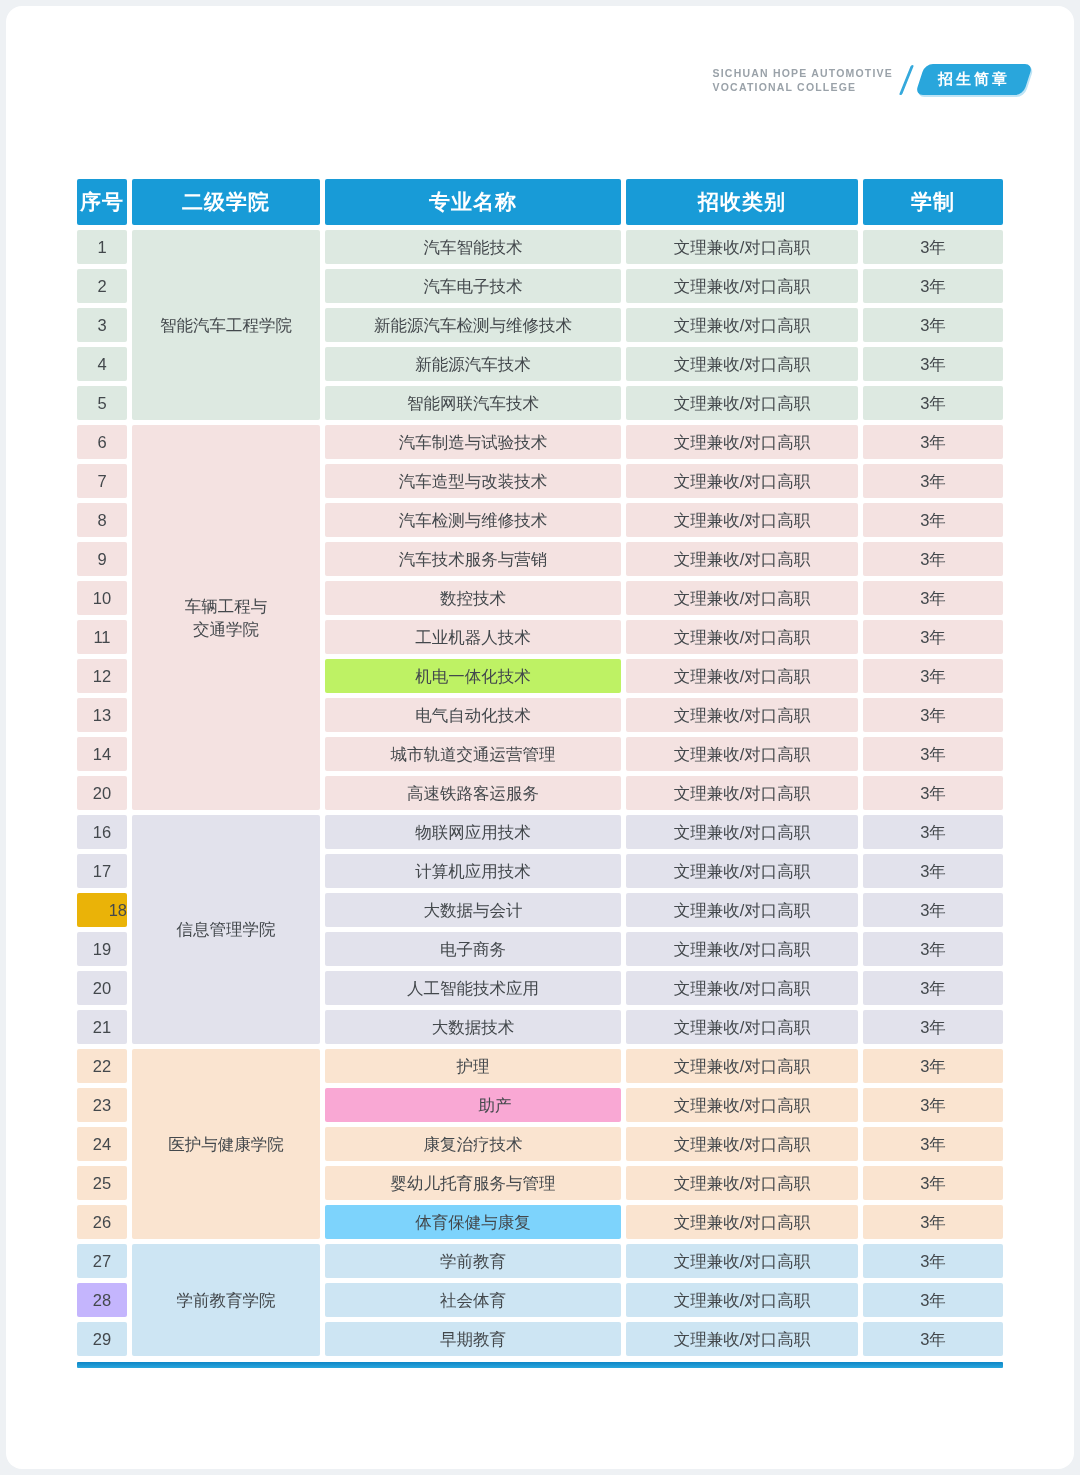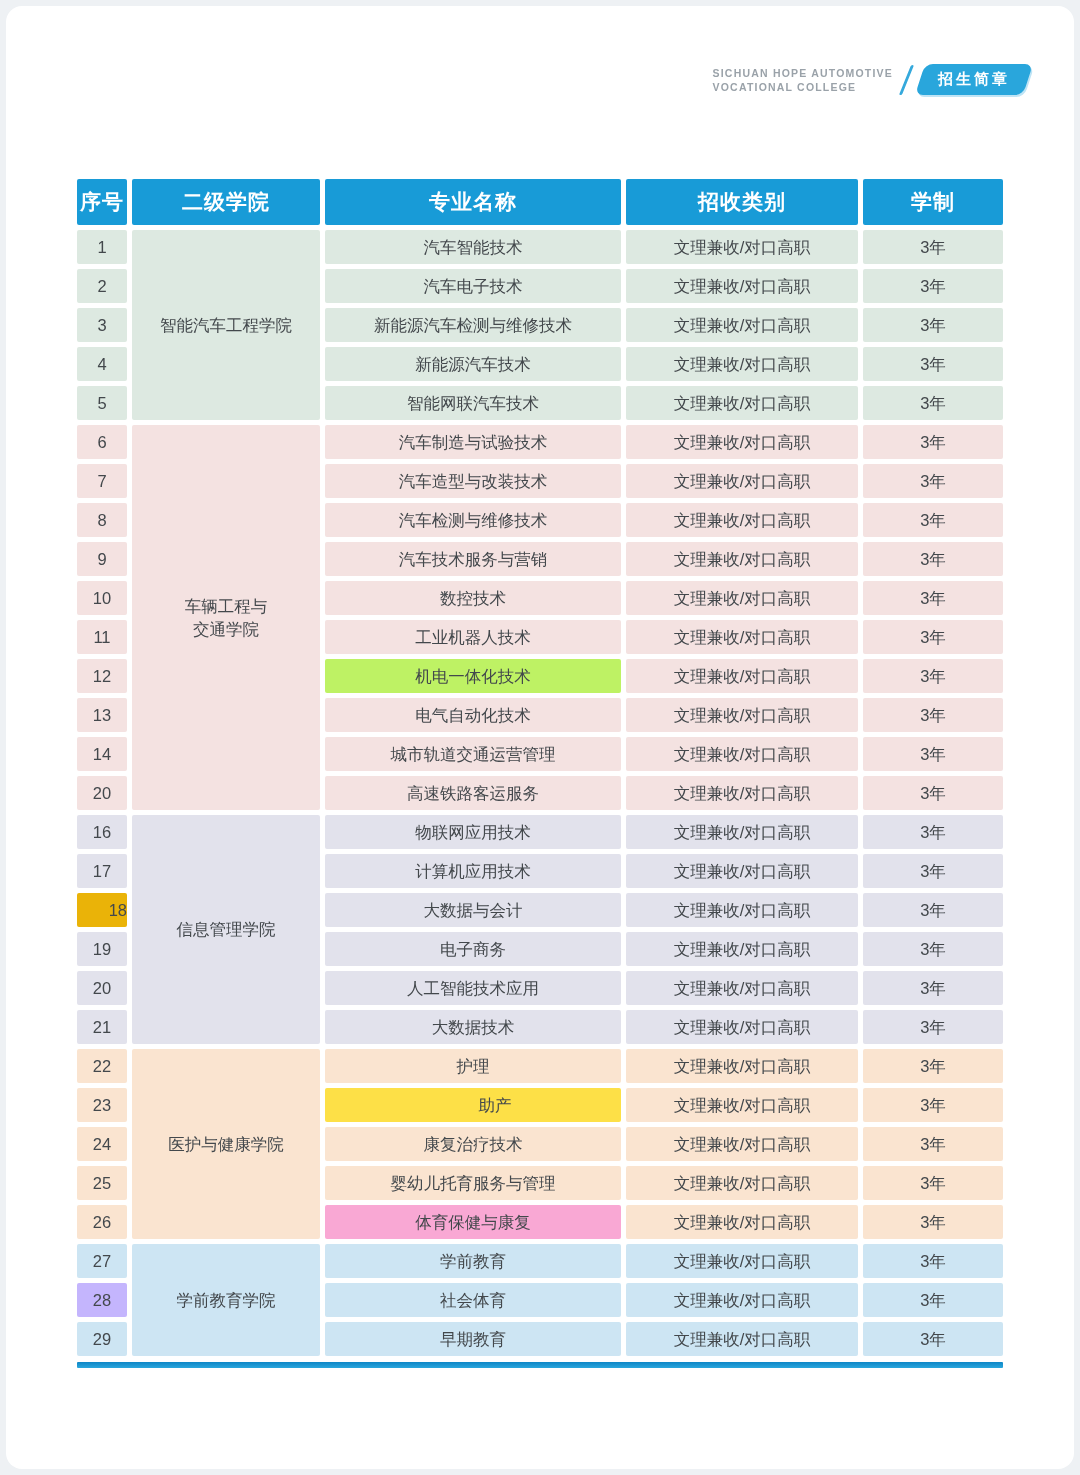--- a/index.html
+++ b/index.html
@@ -277,39 +277,39 @@
           </tr>
           <tr>
             <td class="cell no-cell" style="background-color: rgb(250, 228, 208);">22</td>
             <td class="cell college-cell" rowspan="5" style="background-color: rgb(250, 228, 208);">医护与健康学院</td>
             <td class="cell major-cell" style="background-color: rgb(250, 228, 208);">护理</td>
             <td class="cell category-cell" style="background-color: rgb(250, 228, 208);">文理兼收/对口高职</td>
             <td class="cell duration-cell" style="background-color: rgb(250, 228, 208);">3年</td>
           </tr>
           <tr>
             <td class="cell no-cell" style="background-color: rgb(250, 228, 208);">23</td>
-            <td class="cell major-cell" style="background-color: #fde047; padding-left: 44px;">助产</td>
+            <td class="cell major-cell" style="background-color: #f9a8d4; padding-left: 44px;">助产</td>
             <td class="cell category-cell" style="background-color: rgb(250, 228, 208);">文理兼收/对口高职</td>
             <td class="cell duration-cell" style="background-color: rgb(250, 228, 208);">3年</td>
           </tr>
           <tr>
             <td class="cell no-cell" style="background-color: rgb(250, 228, 208);">24</td>
             <td class="cell major-cell" style="background-color: rgb(250, 228, 208);">康复治疗技术</td>
             <td class="cell category-cell" style="background-color: rgb(250, 228, 208);">文理兼收/对口高职</td>
             <td class="cell duration-cell" style="background-color: rgb(250, 228, 208);">3年</td>
           </tr>
           <tr>
             <td class="cell no-cell" style="background-color: rgb(250, 228, 208);">25</td>
             <td class="cell major-cell" style="background-color: rgb(250, 228, 208);">婴幼儿托育服务与管理</td>
             <td class="cell category-cell" style="background-color: rgb(250, 228, 208);">文理兼收/对口高职</td>
             <td class="cell duration-cell" style="background-color: rgb(250, 228, 208);">3年</td>
           </tr>
           <tr>
             <td class="cell no-cell" style="background-color: rgb(250, 228, 208);">26</td>
-            <td class="cell major-cell" style="background-color: #f9a8d4;">体育保健与康复</td>
+            <td class="cell major-cell" style="background-color: #7dd3fc;">体育保健与康复</td>
             <td class="cell category-cell" style="background-color: rgb(250, 228, 208);">文理兼收/对口高职</td>
             <td class="cell duration-cell" style="background-color: rgb(250, 228, 208);">3年</td>
           </tr>
           <tr>
             <td class="cell no-cell" style="background-color: rgb(205, 229, 243);">27</td>
             <td class="cell college-cell" rowspan="3" style="background-color: rgb(205, 229, 243);">学前教育学院</td>
             <td class="cell major-cell" style="background-color: rgb(205, 229, 243);">学前教育</td>
             <td class="cell category-cell" style="background-color: rgb(205, 229, 243);">文理兼收/对口高职</td>
             <td class="cell duration-cell" style="background-color: rgb(205, 229, 243);">3年</td>
           </tr>

